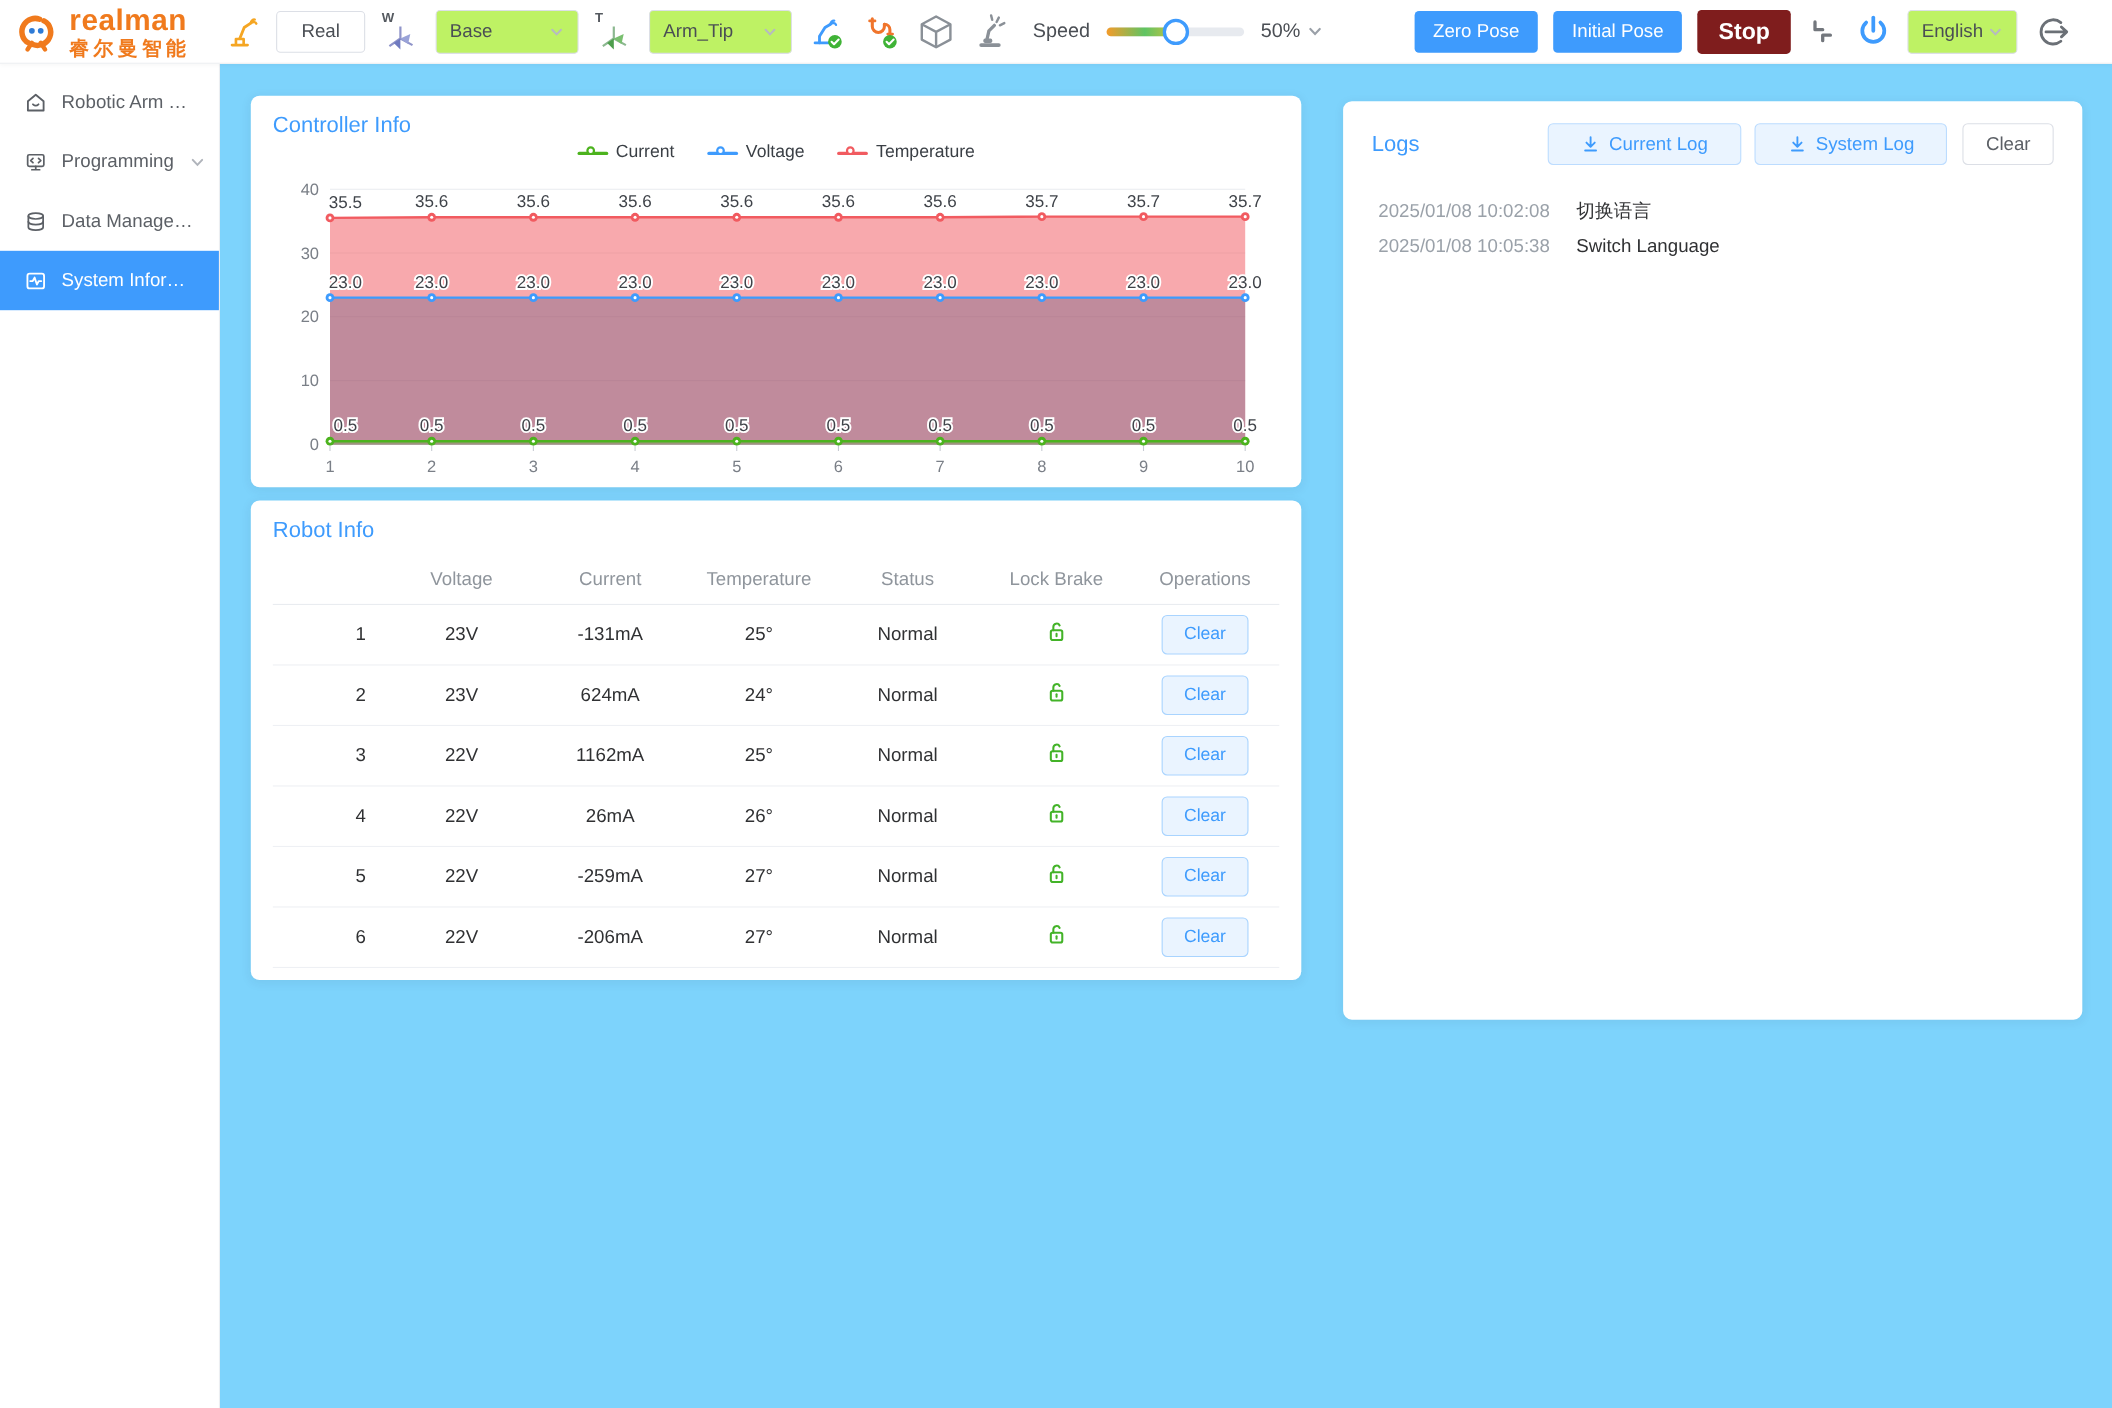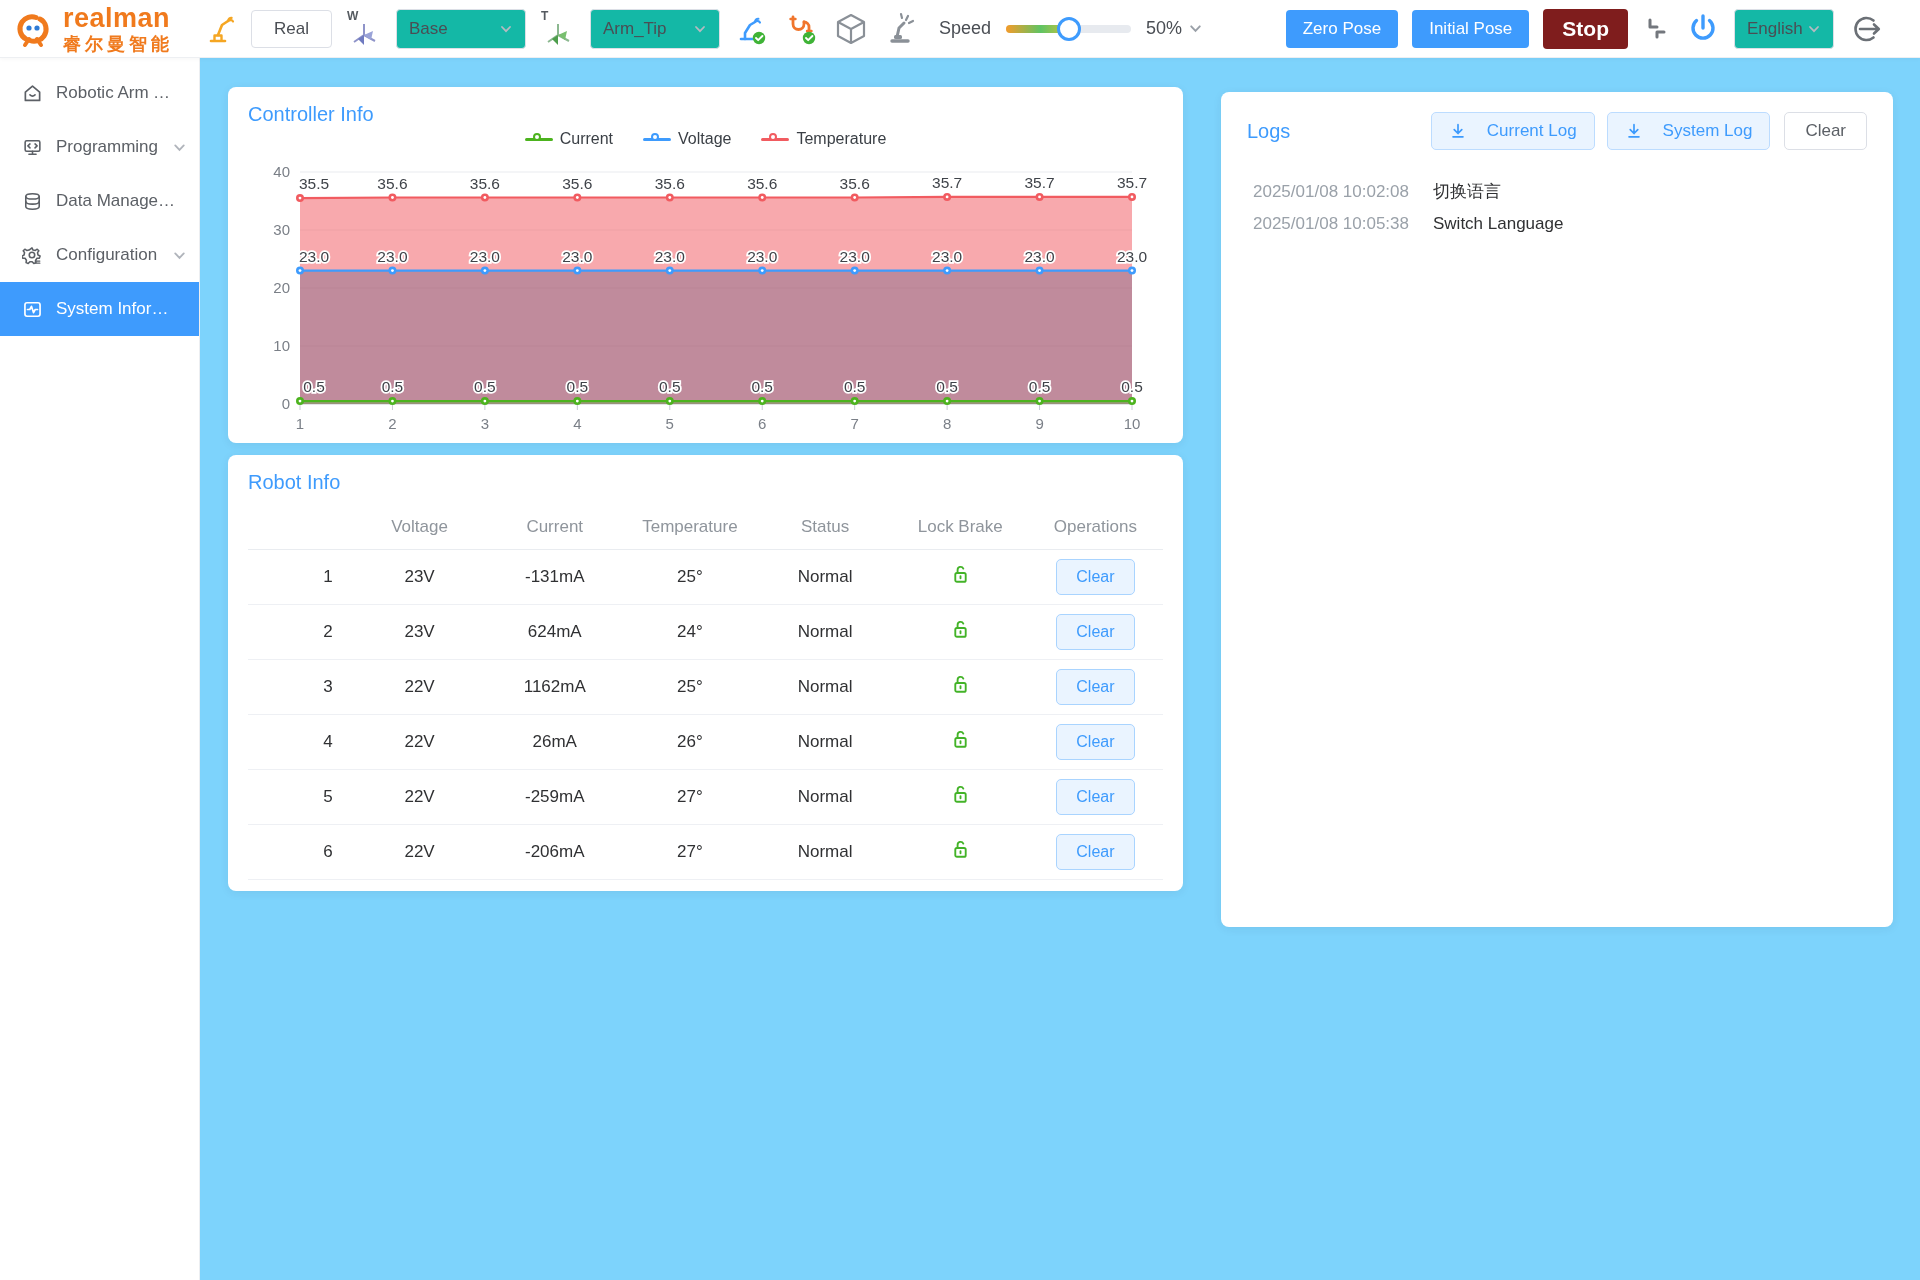--- a/index.html
+++ b/index.html
@@ -18,21 +18,21 @@
   .brand { width:200px; display:flex; align-items:center; gap:9px; padding-left:12px; flex:none; }
   .brand-text { display:flex; flex-direction:column; line-height:1; }
   .brand-name { font-size:27px; font-weight:bold; color:#F07A1D; letter-spacing:.5px; }
   .brand-sub  { font-size:18px; font-weight:bold; color:#F07A1D; letter-spacing:4px; margin-top:3px;text-align:center; }
   .toolbar { display:flex; align-items:center; gap:15px; margin-left:6px; }
   .tb-btn {
     border:1px solid #dcdfe6; border-radius:4px; background:#fff;
     padding:8px 22px; font-size:17px; color:#4a4e54; cursor:pointer;
   }
   .tb-select {
-    border:1px solid #dcdfe6; border-radius:4px; background:#14b8a6; height:40px;
+    border:1px solid #dcdfe6; border-radius:4px; background:#bef264; height:40px;
     display:flex; align-items:center; justify-content:space-between;
     padding:0 12px; font-size:17px; color:#4a4e54; cursor:pointer;
   }
   .tb-select.w128 { width:130px; }
   .tb-select.w96  { width:100px; }
   .axis-wrap { position:relative; width:34px; height:40px; flex:none; }
   .axis-letter { position:absolute; top:0px; left:0px; font-size:12px; font-weight:bold; color:#555a60; }
   .axis-wrap svg { position:absolute; bottom:0; left:2px; }
   .hicon { display:inline-flex; align-items:center; justify-content:center; cursor:pointer; }
   .speed-label { font-size:18px; color:#4a4e54; margin-left:4px; }
@@ -101,21 +101,21 @@
   .ri-row  { height:55px; font-size:17px; color:#303133; border-bottom:1px solid #eef0f4; }
   .ri-dot  { width:13px; height:13px; border-radius:50%; background:#4cc01f; margin:0 auto; }
   .clear-btn {
     display:inline-block; padding:8px 19px; font-size:16px; color:#3e9bfd;
     background:#eaf4ff; border:1px solid #a9d4ff; border-radius:5px; cursor:pointer;
   }
   
   .logs-head { display:flex; align-items:center; }
   .logs-head .spacer { flex:1; }
   .log-btn {
-    display:inline-flex; align-items:center; gap:20px; padding:8px 17px;
+    display:inline-flex; align-items:center; gap:8px; padding:8px 29px;
     background:#eaf4ff; border:1px solid #bcdcff; border-radius:5px;
     color:#3e9bfd; font-size:17px; cursor:pointer; margin-left:12px;
   }
   .log-clear {
     padding:8px 20px; background:#fff; border:1px solid #dcdfe6; border-radius:5px;
     color:#5c6066; font-size:17px; cursor:pointer; margin-left:14px;
   }
   .log-list { margin-top:26px; padding-left:6px; }
   .log-entry { display:flex; gap:24px; font-size:17px; line-height:32px; }
   .log-time { color:#9aa1a9; flex:none; }
@@ -292,35 +292,20 @@
     </div>
     <div class="side-item">
       <span class="s-icon">
         <svg width="21" height="21" viewBox="0 0 20 20" fill="none" stroke="currentColor" stroke-width="1.5" stroke-linecap="round">
           <ellipse cx="10" cy="5.2" rx="6.4" ry="2.5"></ellipse>
           <path d="M3.6 5.2 v4.8 c0 1.4 2.9 2.5 6.4 2.5 s6.4-1.1 6.4-2.5 V5.2"></path>
           <path d="M3.6 10 v4.8 c0 1.4 2.9 2.5 6.4 2.5 s6.4-1.1 6.4-2.5 V10"></path>
         </svg>
       </span>
       <span class="s-label">Data Management</span>
-    </div>
-    <div class="side-item">
-      <span class="s-icon">
-        <svg width="21" height="21" viewBox="0 0 20 20" fill="none" stroke="currentColor" stroke-width="1.5" stroke-linecap="round" stroke-linejoin="round">
-          <circle cx="9.5" cy="9.5" r="2.6"></circle>
-          <path d="M9.5 2.8 l1 2 2.2.4 1.8-1.2 1.5 1.5 -1.2 1.8.4 2.2 2 1 -.6 2 -2.3.2 -1.3 1.8.3 2.3 -2 .8 -1.6-1.7 -2.2 0 -1.6 1.7 -2-.8.3-2.3 -1.3-1.8 -2.3-.2 -.6-2 2-1 .4-2.2 -1.2-1.8 1.5-1.5 1.8 1.2 2.2-.4 z"></path>
-          <path d="M12.5 15.3 h4.5 M12.5 17.3 h4.5" stroke-width="1.2"></path>
-        </svg>
-      </span>
-      <span class="s-label">Configuration</span>
-      <span class="chev">
-        <svg width="15" height="15" viewBox="0 0 14 14" fill="none">
-          <path d="M3 5 L7 9.2 L11 5" stroke="#b0b4bb" stroke-width="1.7" stroke-linecap="round"></path>
-        </svg>
-      </span>
     </div>
     <div class="side-item active">
       <span class="s-icon">
         <svg width="21" height="21" viewBox="0 0 20 20" fill="none" stroke="currentColor" stroke-width="1.6" stroke-linejoin="round" stroke-linecap="round">
           <rect x="2.8" y="3.6" width="14.4" height="12.8" rx="2"></rect>
           <path d="M5.2 10 h2.2 L9 7 l2 6 1.6-3 h2.2"></path>
         </svg>
       </span>
       <span class="s-label">System Informat...</span>
     </div>

